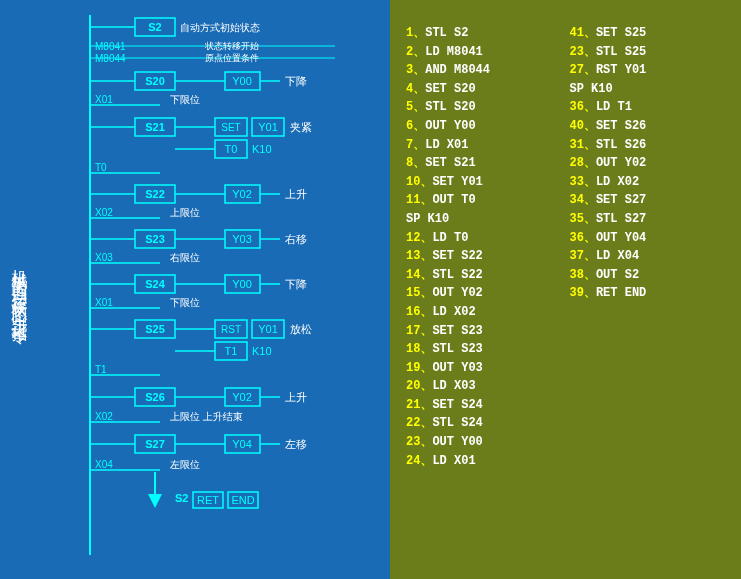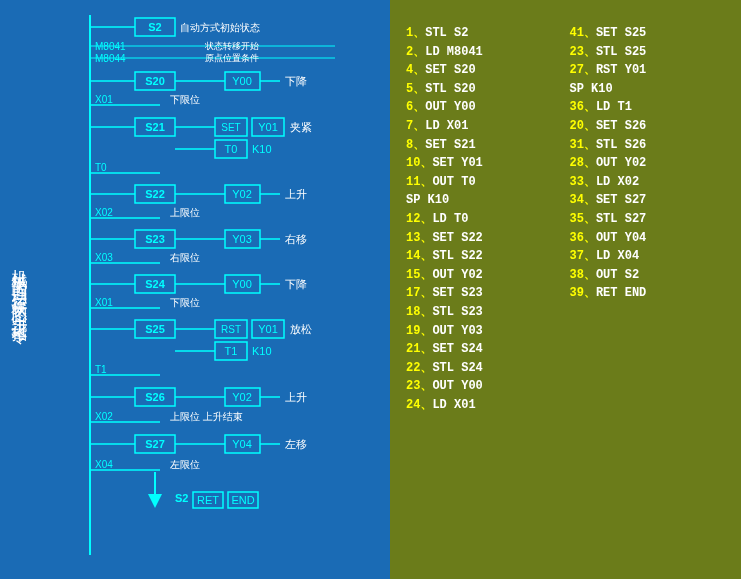--- a/index.html
+++ b/index.html
@@ -224,47 +224,50 @@
       <text x="183" y="494" fill="#00ffff" font-size="11" text-anchor="middle">END</text>
     </svg>
   </div>
 </div>
 
 <div class="right-panel">
   <div class="code-columns">
     <div class="code-col" id="col1">
         <div class="code-line"><span class="num">1、</span>STL S2</div>
         <div class="code-line"><span class="num">2、</span>LD  M8041</div>
+        <div class="code-line"><span class="num">3、</span>AND M8044</div>
         <div class="code-line"><span class="num">4、</span>SET S20</div>
         <div class="code-line"><span class="num">5、</span>STL S20</div>
         <div class="code-line"><span class="num">6、</span>OUT Y00</div>
         <div class="code-line"><span class="num">7、</span>LD  X01</div>
         <div class="code-line"><span class="num">8、</span>SET S21</div>
         <div class="code-line"><span class="num">10、</span>SET Y01</div>
         <div class="code-line"><span class="num">11、</span>OUT T0</div>
         <div class="code-line">   SP K10</div>
         <div class="code-line"><span class="num">12、</span>LD  T0</div>
         <div class="code-line"><span class="num">13、</span>SET S22</div>
         <div class="code-line"><span class="num">14、</span>STL S22</div>
         <div class="code-line"><span class="num">15、</span>OUT Y02</div>
+        <div class="code-line"><span class="num">16、</span>LD  X02</div>
         <div class="code-line"><span class="num">17、</span>SET S23</div>
         <div class="code-line"><span class="num">18、</span>STL S23</div>
         <div class="code-line"><span class="num">19、</span>OUT Y03</div>
+        <div class="code-line"><span class="num">20、</span>LD  X03</div>
         <div class="code-line"><span class="num">21、</span>SET S24</div>
         <div class="code-line"><span class="num">22、</span>STL S24</div>
         <div class="code-line"><span class="num">23、</span>OUT Y00</div>
         <div class="code-line"><span class="num">24、</span>LD  X01</div>
       </div>
     <div class="code-col" id="col2">
         <div class="code-line"><span class="num">41、</span>SET S25</div>
         <div class="code-line"><span class="num">23、</span>STL S25</div>
         <div class="code-line"><span class="num">27、</span>RST Y01</div>
         <div class="code-line">   SP K10</div>
         <div class="code-line"><span class="num">36、</span>LD  T1</div>
-        <div class="code-line"><span class="num">20、</span>SET S26</div>
+        <div class="code-line"><span class="num">40、</span>SET S26</div>
         <div class="code-line"><span class="num">31、</span>STL S26</div>
         <div class="code-line"><span class="num">28、</span>OUT Y02</div>
         <div class="code-line"><span class="num">33、</span>LD  X02</div>
         <div class="code-line"><span class="num">34、</span>SET S27</div>
         <div class="code-line"><span class="num">35、</span>STL S27</div>
         <div class="code-line"><span class="num">36、</span>OUT Y04</div>
         <div class="code-line"><span class="num">37、</span>LD  X04</div>
         <div class="code-line"><span class="num">38、</span>OUT S2</div>
         <div class="code-line"><span class="num">39、</span>RET END</div>
       </div>

